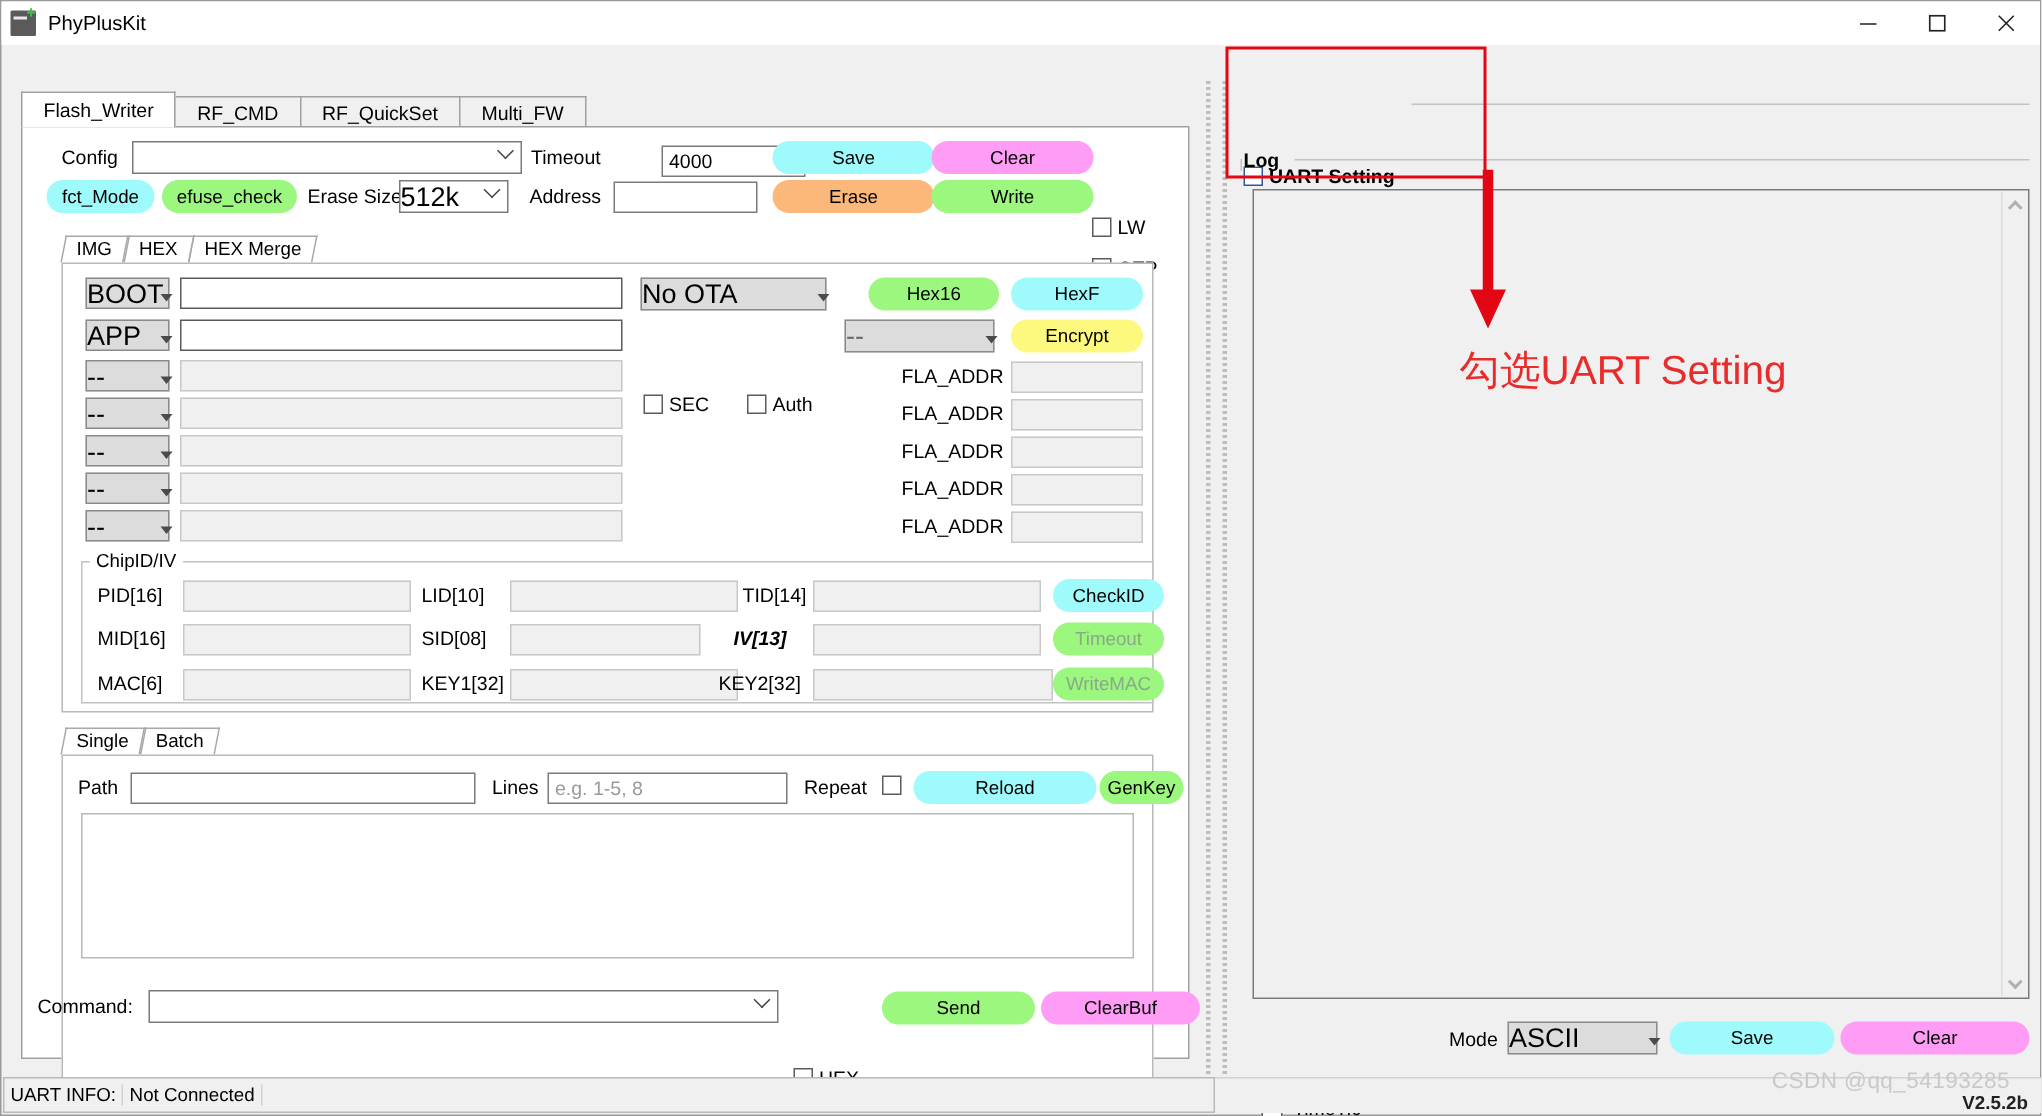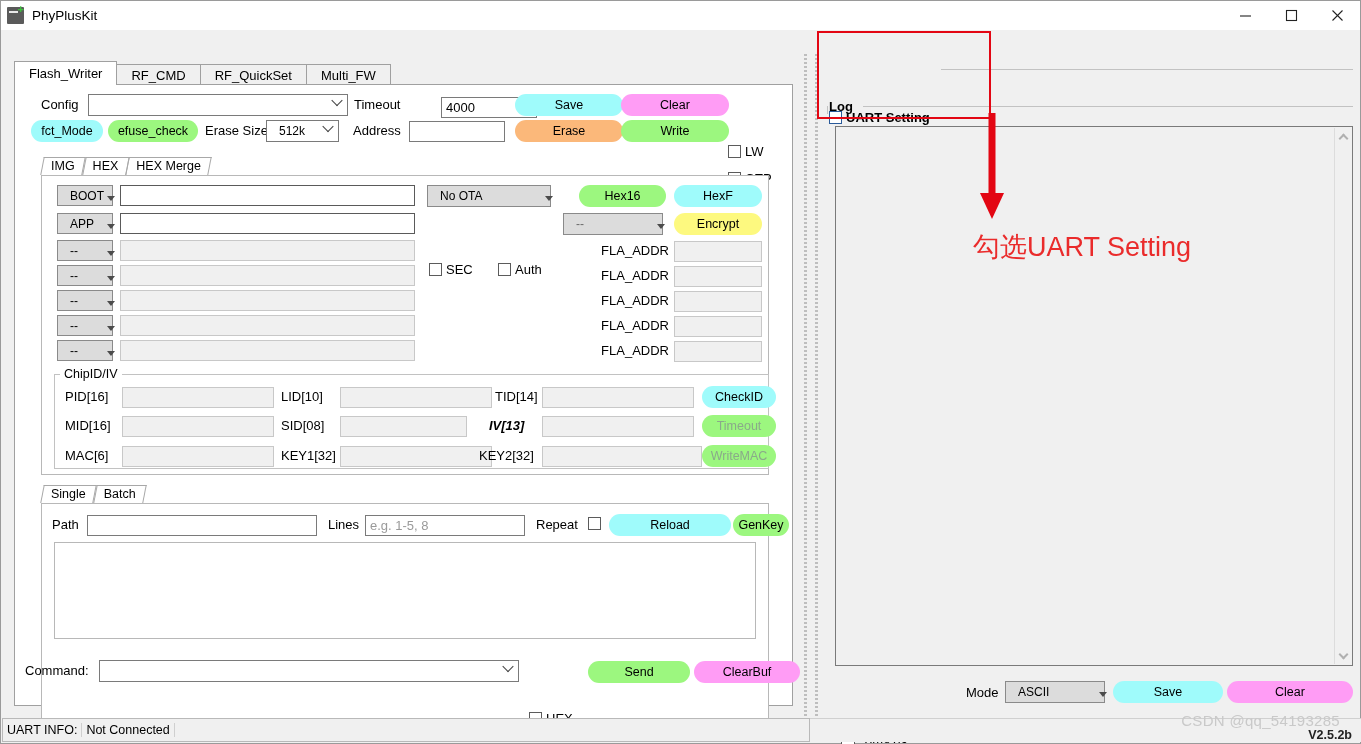--- a/index.html
+++ b/index.html
@@ -78,21 +78,21 @@
   .lbl { font-size: 13px; color: #000; }
   .txtbox {
     border: 1px solid #7a7a7a; background: #ffffff; height: 21px;
     font-size: 13px; padding: 0 4px; line-height: 19px; color: #000;
     font-family: "Liberation Sans", sans-serif;
   }
   .txtbox.ro { background: #f0f0f0; border: 1px solid #c8c8c8; color: #555; }
   .txtbox::placeholder { color: #9a9a9a; }
   .combo {
     border: 1px solid #7a7a7a; background: #ffffff; height: 22px;
-    font-size: 12px; padding: 0 20px 0 12px; line-height: 20px;
+    font-size: 18px; padding: 0 20px 0 0; line-height: 20px;
     position: relative; color:#000;
   }
   .combo .arrow {
     position: absolute; right: 5px; top: 50%; transform: translateY(-50%);
     width: 0; height: 0;
   }
   .combo .arrow::after {
     content: ""; display: block;
     border-left: 4px solid transparent; border-right: 4px solid transparent;
     border-top: 5px solid #4b4b4b;

